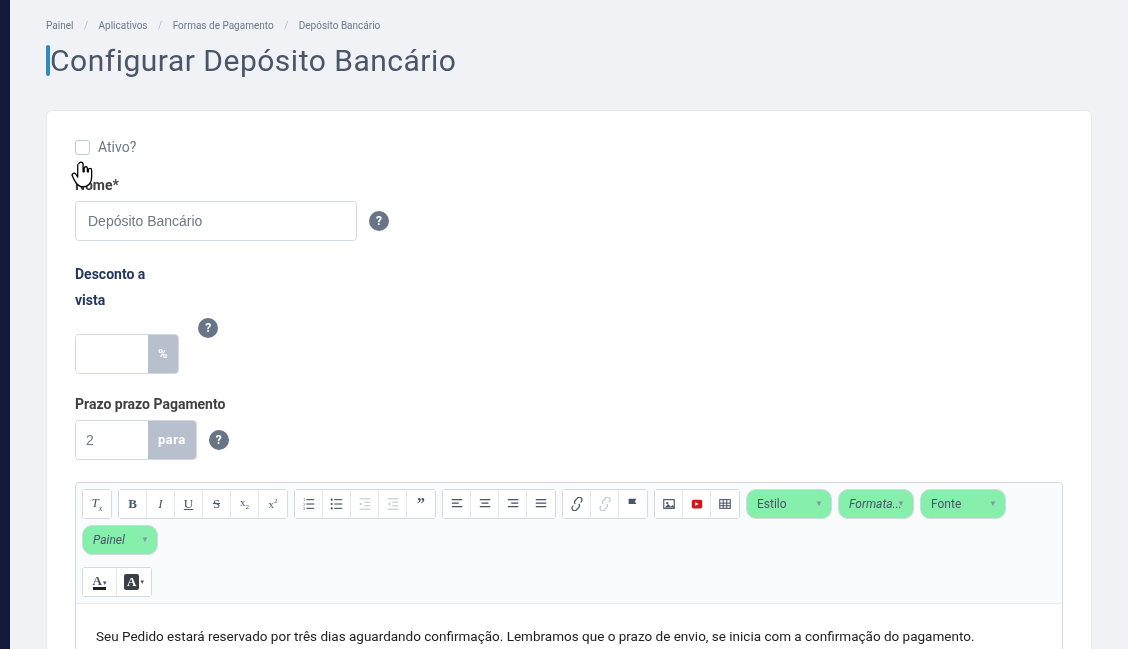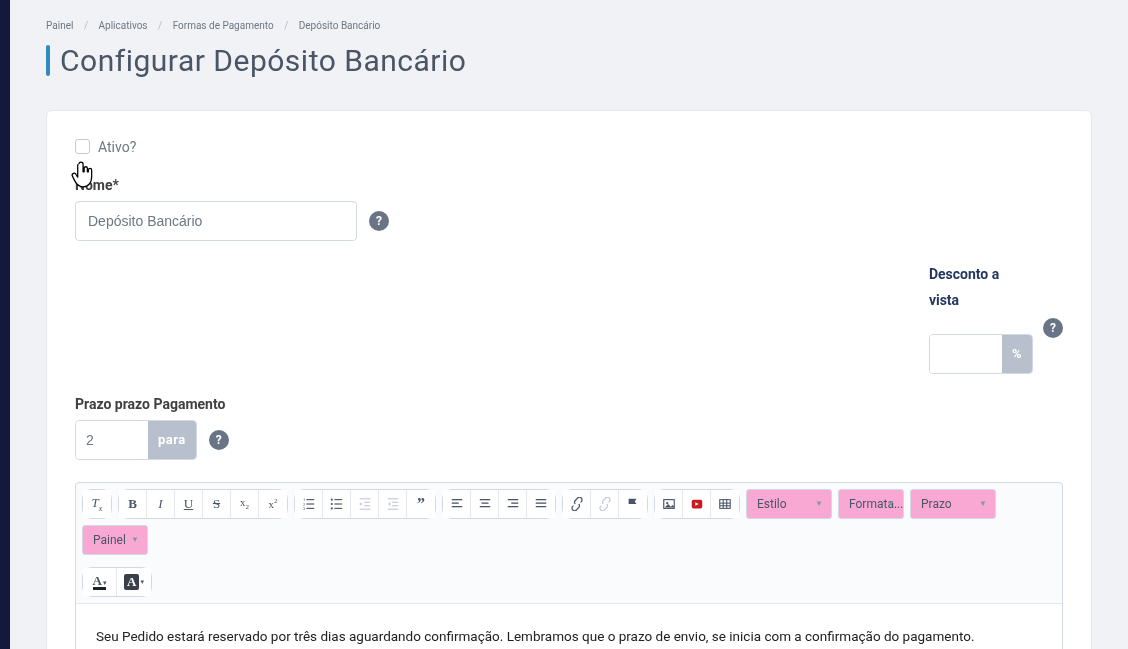--- a/index.html
+++ b/index.html
@@ -24,36 +24,36 @@
 .breadcrumb a { color: #6d7885; text-decoration: none; }
 .breadcrumb .sep { margin: 0 8px; color: #b5bcca; }
 .breadcrumb .current { color: #6d7885; }
 .page-title {
   font-size: 30px;
   font-weight: 400;
   color: #4a5568;
   letter-spacing: 0.5px;
   margin-bottom: 32px;
   position: relative;
-  padding-left: 14px;
+  padding-left: 4px;
 }
 .page-title::before {
   content: "";
   position: absolute;
   left: 0; top: 2px; bottom: 2px;
   width: 4px; background: #2e8bc0; border-radius: 2px;
 }
 .card {
   background: #fff;
   border: 1px solid #e5e8ee;
   border-radius: 6px;
   padding: 28px;
 }
 .form-row { margin-bottom: 22px; }
-.checkbox-row { display: flex; align-items: flex-start; gap: 8px; color: #6d7885; }
+.checkbox-row { display: flex; align-items: flex-end; gap: 8px; color: #6d7885; }
 .checkbox-row input[type="checkbox"] {
   width: 15px; height: 15px; border: 1px solid #c3cad6; border-radius: 3px; appearance: none; background: #fff; cursor: pointer;
 }
 .label { font-weight: 700; color: #404040; font-size: 14px; margin-bottom: 8px; display: block; }
 .input-wrap { display: flex; align-items: center; gap: 12px; }
 input[type="text"].text-input {
   height: 40px; border: 1px solid #d3d9e3; border-radius: 4px;
   padding: 0 12px; font-size: 14px; color: #6d7885; background:#fff;
 }
 input[type="text"].w-280 { width: 282px; }
@@ -64,40 +64,40 @@
 }
 .input-group { display: inline-flex; border: 1px solid #d3d9e3; border-radius: 4px; overflow: hidden; height: 40px; }
 .input-group input {
   border: none; outline: none; padding: 0 10px; width: 72px; font-size:14px; color:#6d7885; background:#fff;
 }
 .input-group .addon {
   background: #b9c0cd; color: #fff; font-weight: 700; font-size: 13px;
   display: flex; align-items: center; padding: 0 10px; letter-spacing: 0.5px;
 }
 .desconto-label { font-weight:700; color:#24365e; font-size:14px; line-height:1.6; display:inline-block; margin-bottom:4px;}
-.desconto-row { display:flex; align-items:center; gap:10px;justify-content:flex-end; }
+.desconto-row { display:flex; align-items:center; gap:19px; }
 .desconto-wrap { display:inline-block; }
 
 .editor-wrap { border:1px solid #d3d9e3; border-radius:4px; background:#fafbfc; }
 .toolbar { display:flex; flex-wrap:wrap; gap:6px; padding:6px; border-bottom:1px solid #e5e8ee; align-items:center;}
-.tgroup { display:inline-flex; border:1px solid #d3d9e3; border-radius:10px; background:#fff; }
+.tgroup { display:inline-flex; border:1px solid #d3d9e3; border-radius:3px; background:#fff; }
 .tbtn {
   width:28px; height:28px; display:inline-flex; align-items:center; justify-content:center;
   background:#fff; border:none; border-right:1px solid #e5e8ee; color:#4a5568; font-size:13px; cursor:pointer;
   font-family: Georgia, serif;
 }
 .tbtn:last-child { border-right:none; }
 .tbtn svg { width:14px; height:14px; }
 .tsel {
-  height:30px; border:1px solid #d3d9e3; border-radius:3px; background:#f9a8d4; padding:0 24px 0 10px;
+  height:30px; border:1px solid #d3d9e3; border-radius:10px; background:#86efac; padding:0 24px 0 10px;
   font-size:12px; color:#4a5568; cursor:pointer; display:inline-flex; align-items:center; position:relative;
 }
 .tsel::after { content:"▼"; position:absolute; right:8px; font-size:8px; color:#8b94a3; }
 .tsel.w-70 { width:86px; }
-.tsel.w-82 { width:66px; }
+.tsel.w-82 { width:76px;font-style:italic; }
 .editor-body { background:#fff; padding:24px 20px; min-height:100px; font-size:13.5px; color:#222; border-top:none; border-radius:0 0 4px 4px; }
 
 .cursor-hand {
   position: fixed; width: 26px; height: 30px; pointer-events: none; z-index: 9999;
 }
 </style>
 </head>
 <body>
 
 <div class="side-strip"></div>
@@ -332,21 +332,21 @@
             </button>
         </div>
 
         <div class="tsel w-70">
             <span>Estilo</span>
           </div>
         <div class="tsel w-82">
             <span>Formata...</span>
           </div>
         <div class="tsel w-70">
-            <span>Prazo</span>
+            <span>Fonte</span>
           </div>
         <div class="tsel w-82">
             <span>Painel</span>
           </div>
 
         <div style="flex-basis:100%;height:0;"></div>
         <div class="tgroup">
           <button class="tbtn" style="width:34px;">
               <span style="display:inline-block;"><b>A</b><span style="font-size:7px;margin-left:1px;">▾</span><div style="height:3px;background:#222;margin-top:-2px;"></div></span>
             </button>

